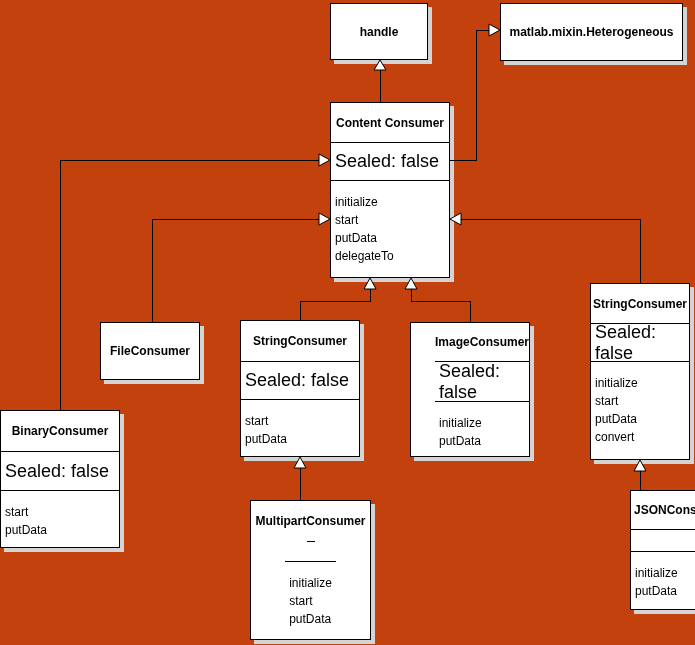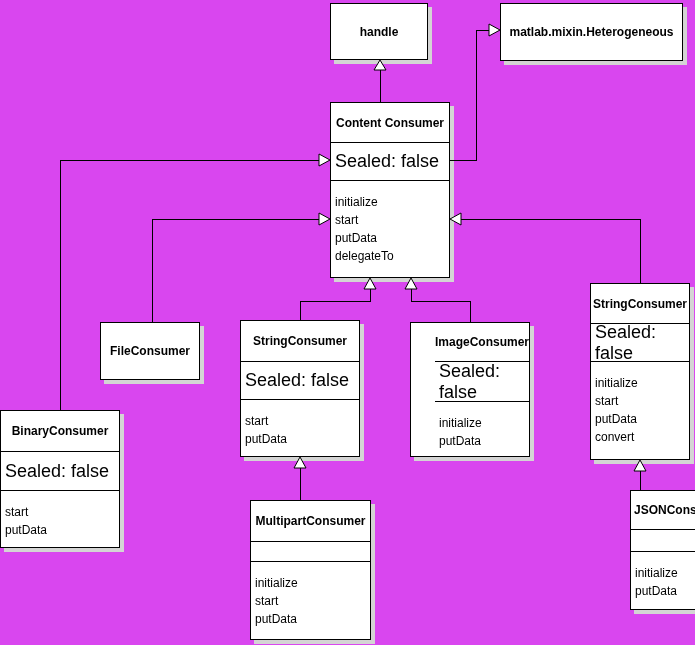--- a/index.html
+++ b/index.html
@@ -4,21 +4,21 @@
 <style>
   html, body {
     margin: 0;
     padding: 0;
     background: #ffffff;
   }
   .canvas {
     position: relative;
     width: 695px;
     height: 645px;
-    background: #d946ef;
+    background: #c2410c;
     font-family: "Liberation Sans", "DejaVu Sans", sans-serif;
     color: #000000;
     overflow: hidden;
   }
   .edges-layer {
     position: absolute;
     left: 0; top: 0;
     width: 695px;
     height: 645px;
     z-index: 5;
@@ -194,21 +194,21 @@
       <span>Sealed: false</span>
     </div>
     <div class="cmp methods">
       <div class="m">initialize</div>
       <div class="m">start</div>
       <div class="m">putData</div>
       <div class="m">convert</div>
     </div>
   </div>
 
-  <div class="uml-box" style="left:250px; top:500px; width:121px; height:140px;">
+  <div class="uml-box" style="left:250px; top:500px; width:121px; height:140px;align-items:center;">
     <div class="cmp title" style="height:40px;">MultipartConsumer</div>
     <div class="cmp attrs" style="height:20px;">
       <span></span>
     </div>
     <div class="cmp methods">
       <div class="m">initialize</div>
       <div class="m">start</div>
       <div class="m">putData</div>
     </div>
   </div>

